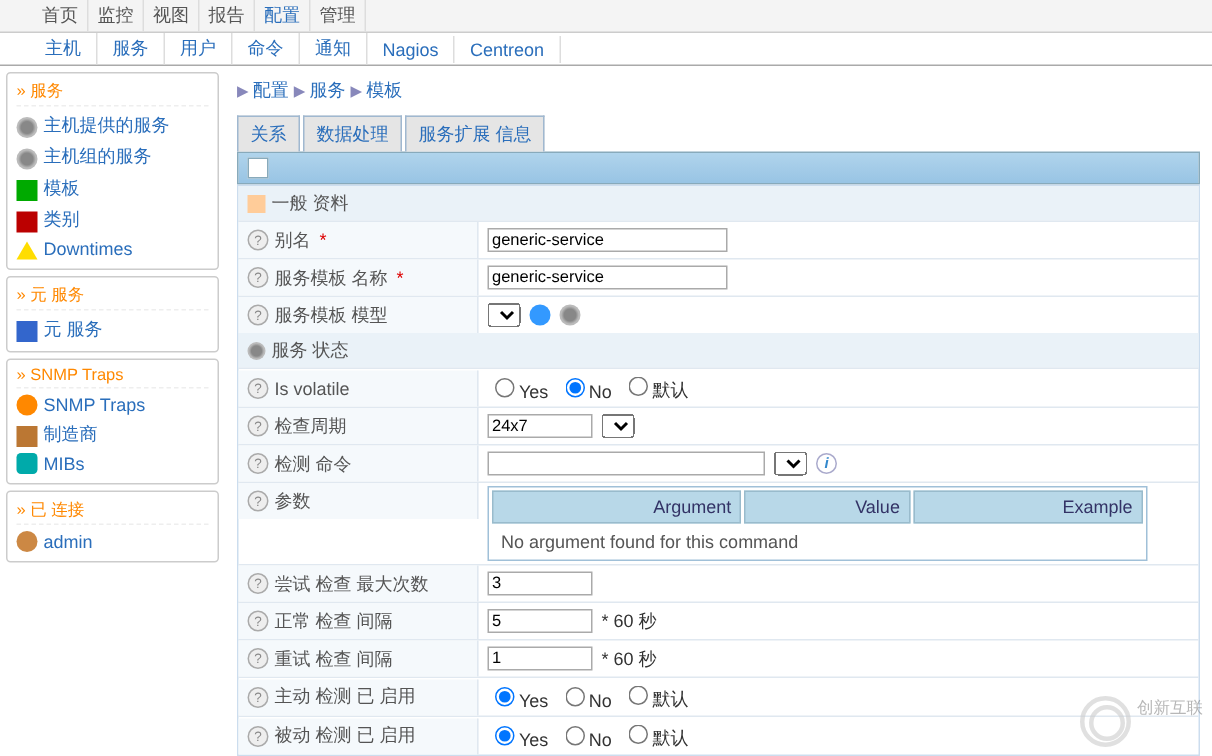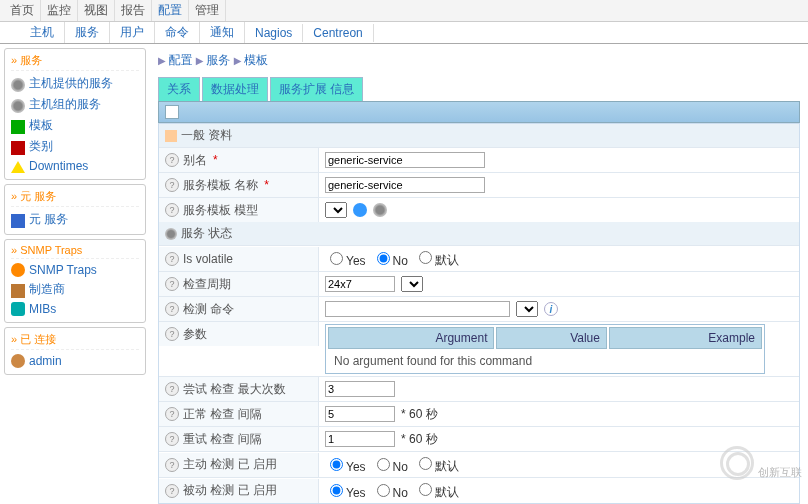--- a/index.html
+++ b/index.html
@@ -7,21 +7,21 @@
   margin: 0;
   font-family: Arial, "Microsoft YaHei", sans-serif;
   font-size: 12px;
   background: #fff;
   color: #333;
 }
 .top-menu {
   display: flex;
   background: #f4f4f4;
   border-bottom: 1px solid #ccc;
-  padding: 2px 4px;
+  padding: 2px 22px;
   height: 22px;
   align-items: center;
 }
 .top-menu span {
   padding: 2px 6px;
   color: #555;
   cursor: pointer;
   border-right: 1px solid #ddd;
 }
 .top-menu span.active { color: #2a6ebb; }
@@ -83,21 +83,21 @@
 .main {
   flex: 1;
   padding: 4px 8px;
   overflow: auto;
 }
 .breadcrumb { color: #2a6ebb; padding: 4px 0 8px 0; }
 .breadcrumb span::before { content: "▶ "; font-size:10px; color:#88b; }
 .tabs { display: flex; gap: 2px; margin-bottom: 0; }
 .tab {
   padding: 3px 8px;
-  background: #5eead4;
+  background: #e5e5e5;
   border: 1px solid #a0b8d0;
   border-bottom: none;
   color: #2a6ebb;
   cursor: pointer;
 }
 .tab.active { background: #c7d7e7; font-weight: bold; }
 .section-header {
   background: linear-gradient(#b0d4ec, #98c4e4);
   color: #336;
   font-weight: bold;
@@ -145,23 +145,23 @@
   width:14px;height:14px;border-radius:50%;background:#eee;border:1px solid #aaa;
   display:inline-flex;align-items:center;justify-content:center;font-size:9px;color:#888;
 }
 select.small { font-size:11px; }
 .args-table { border:1px solid #a0c0d8; margin:0; width:440px; }
 .args-table th { background:#b8d8e8; padding:3px 6px; text-align:right; color:#336; border:1px solid #9bc; font-weight:normal; }
 .args-table td { padding:3px 6px; color:#555; }
 .watermark {
   position: fixed;
   right: 6px;
-  bottom: 24px;
+  bottom: 6px;
   opacity: 0.6;
-  display:flex; align-items:flex-end; gap:4px;
+  display:flex; align-items:flex-start; gap:4px;
   font-size:11px; color:#888;
 }
 .wm-logo {
   width:34px; height:34px; border:3px solid #ccc; border-radius:50%; position:relative;
 }
 .wm-logo::after{content:"";position:absolute;width:18px;height:18px;border:3px solid #ccc;border-radius:50%;left:3px;top:3px;}
 </style>
 </head>
 <body>
 

